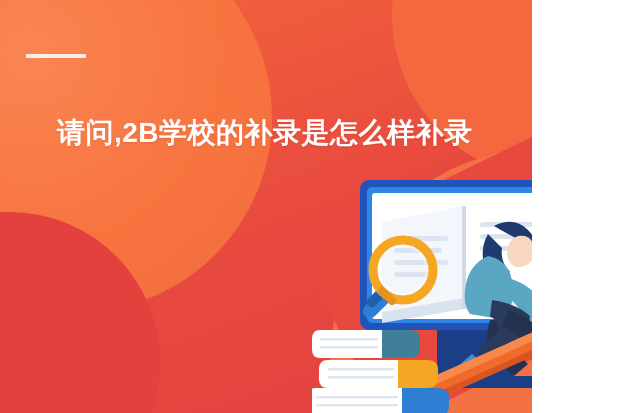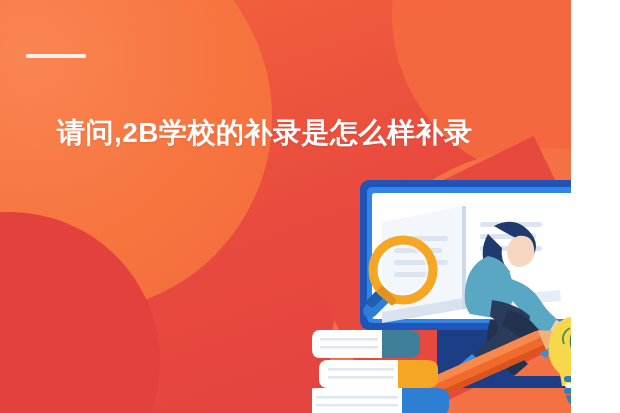--- a/index.html
+++ b/index.html
@@ -10,21 +10,20 @@
   body {
     font-family: "Liberation Sans", "DejaVu Sans", sans-serif;
   }
 
   #banner {
     position: relative;
     width: 532px;
     height: 413px;
     overflow: hidden;
     background: #e8493f;
-    padding-left: 39px;
   }
 
   
   .bg-base {
     position: absolute;
     inset: 0;
     background: linear-gradient(160deg, #f4663c 0%, #ef5a3c 22%, #e8493f 55%, #e2413f 100%);
   }
 
   .blob {

